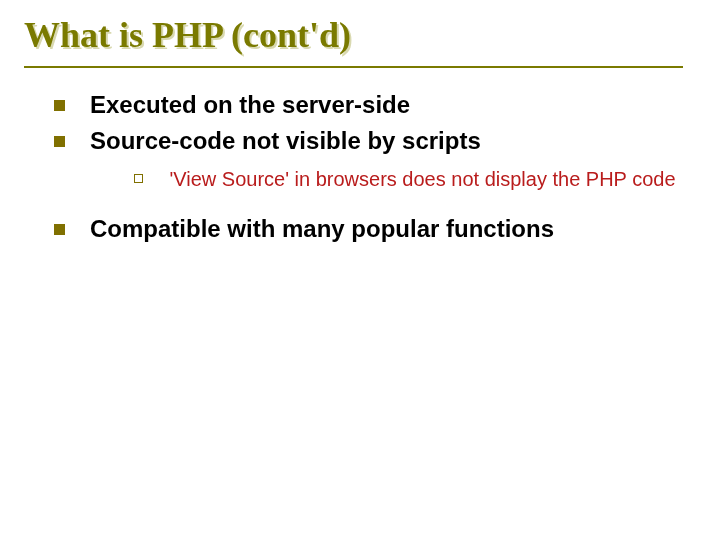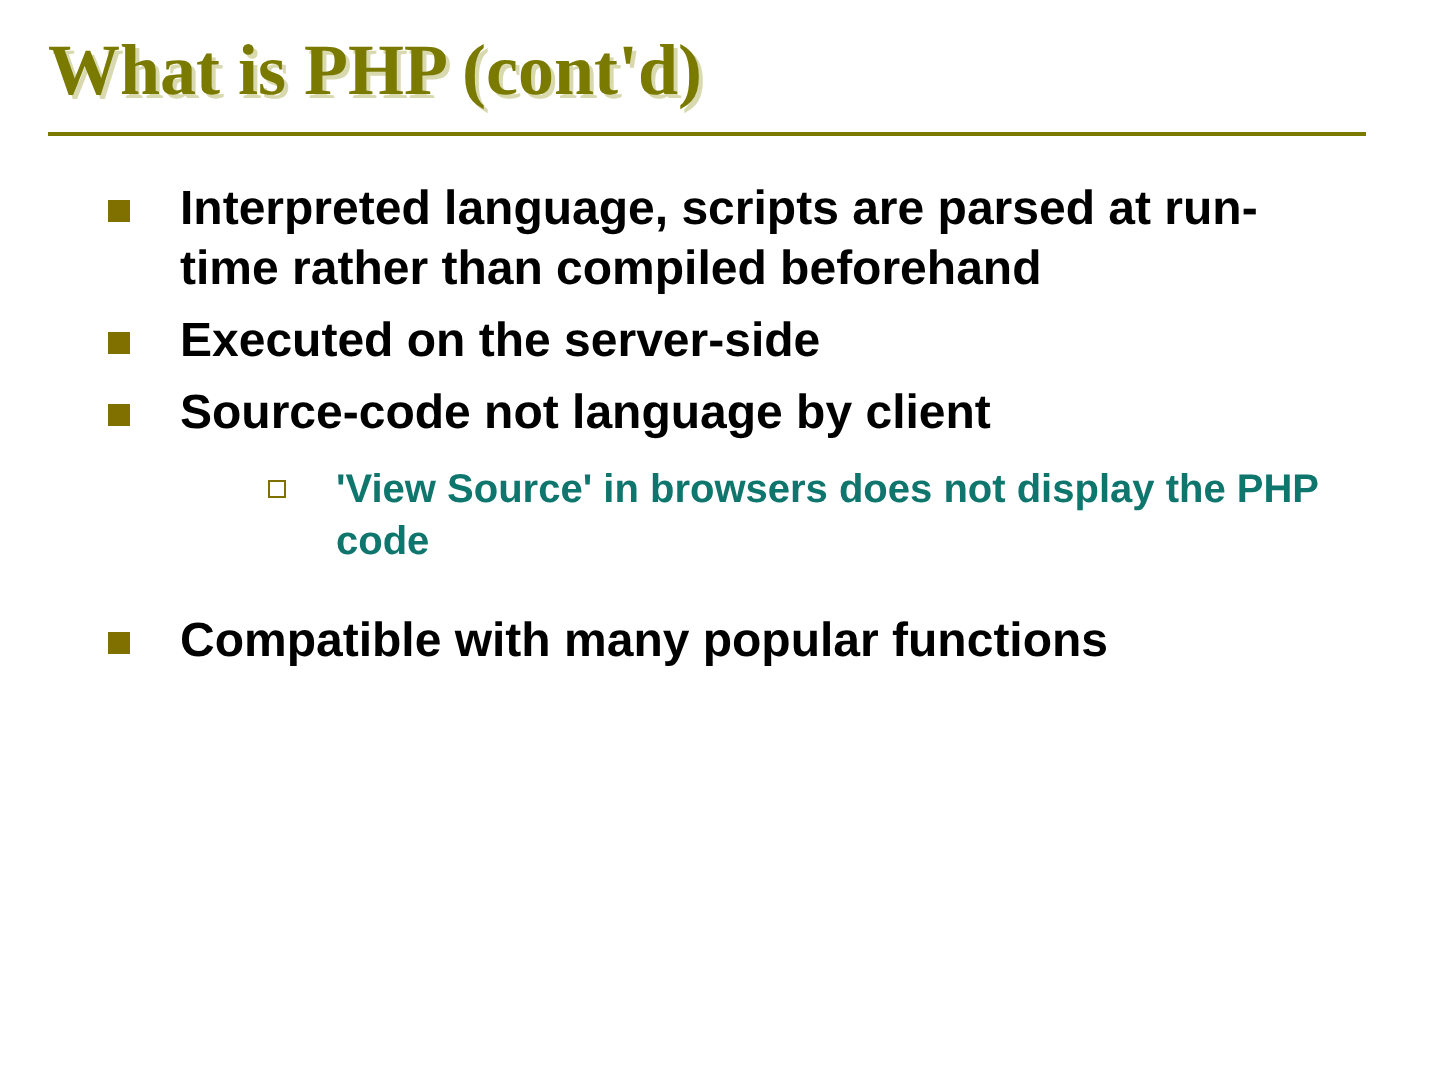--- a/index.html
+++ b/index.html
@@ -58,24 +58,25 @@
   }
   ul.level2 {
     list-style: none;
     margin: 10px 0 22px 0;
     padding: 0 0 0 44px;
   }
   ul.level2 > li {
     position: relative;
     font-size: 20px;
     line-height: 1.3;
-    font-weight: bold;
-    color: #0f766e;
+    font-weight: normal;
+    color: #b91c1c;
     padding-left: 34px;
     margin-bottom: 6px;
+    text-align: center;
   }
   ul.level2 > li::before {
     content: "";
     position: absolute;
     left: 0;
     top: 8px;
     width: 9px;
     height: 9px;
     border: 1.5px solid #807000;
     box-sizing: border-box;
@@ -83,22 +84,21 @@
   }
 </style>
 </head>
 <body>
 
 <div class="slide">
   <div class="title">What is PHP (cont'd)</div>
   <div class="rule"></div>
 
   <ul class="level1">
-    <li><span>Interpreted language, scripts are parsed at run-time rather than compiled beforehand</span></li>
     <li><span>Executed on the server-side</span></li>
-    <li><span>Source-code not language by client</span>
+    <li><span>Source-code not visible by scripts</span>
       <ul class="level2">
         <li><span>'View Source' in browsers does not display the PHP code</span></li>
       </ul>
     </li>
     <li><span>Compatible with many popular functions</span></li>
   </ul>
 </div>
 
 </body></html>

